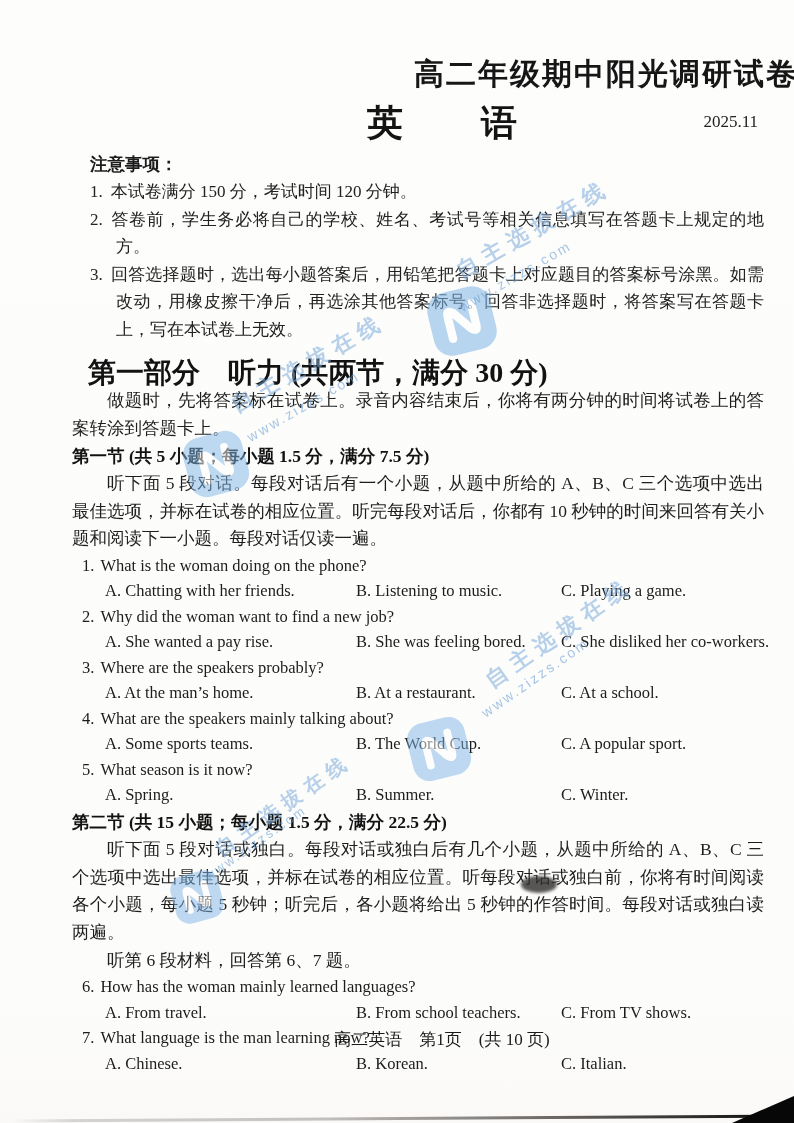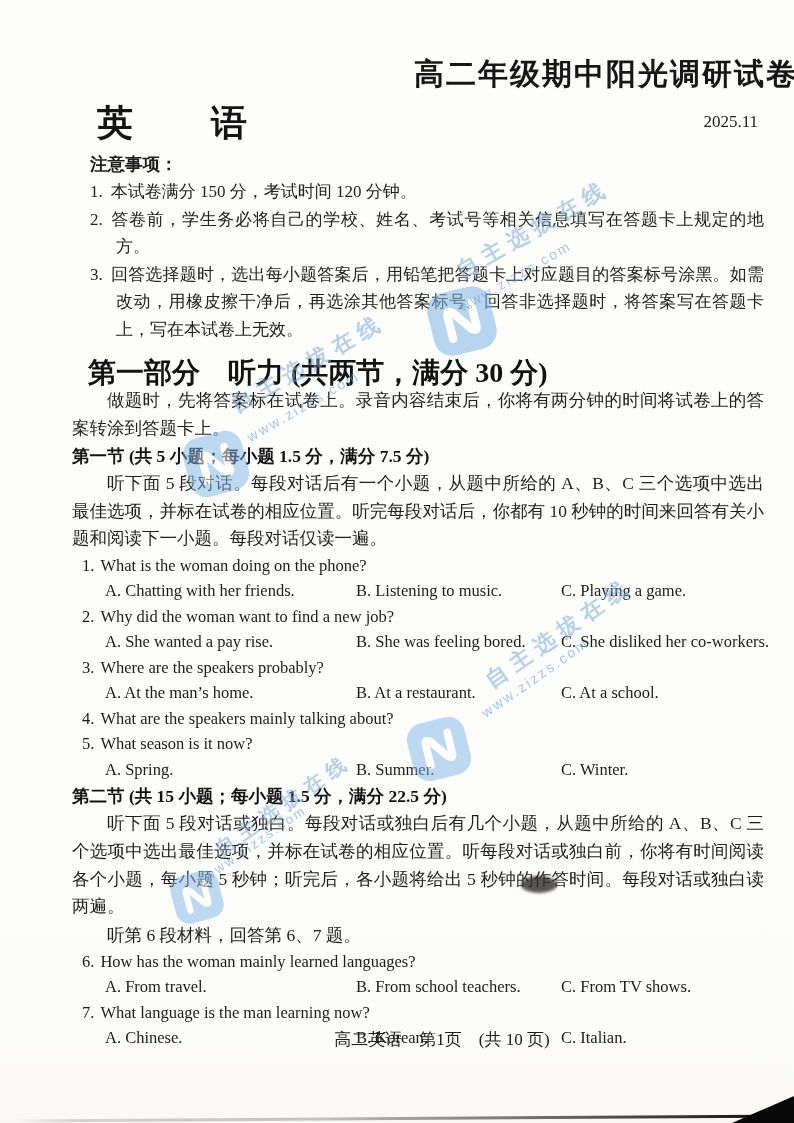--- a/index.html
+++ b/index.html
@@ -12,21 +12,21 @@
     overflow:hidden;
   }
   .content{padding:0 30px 0 72px;position:relative;z-index:1;}
 
   .title{
     font-size:30px;font-weight:bold;text-align:right;
     margin:54px 0 0;letter-spacing:2px;line-height:1.3;
     position:relative;left:34px;color:#161616;
   }
   .subject-line{
-    font-size:36px;font-weight:bold;letter-spacing:2px;
+    text-align:center;font-size:36px;font-weight:bold;letter-spacing:2px;
     margin-top:8px;line-height:1.25;position:relative;left:25px;color:#141414;
   }
   .exam-date{
     position:absolute;right:36px;top:112px;font-size:17px;color:#222;z-index:1;
   }
 
   .notice{margin-left:18px;margin-top:4px;}
   .notice-h{font-weight:bold;font-size:17.5px;margin:6px 0 2px;}
   .notice-item{
     font-size:17px;line-height:27.5px;text-align:justify;
@@ -168,20 +168,25 @@
       <div class="q-line"><span class="q-num">3.</span><span>Where are the speakers probably?</span></div>
       <div class="opts">
         <span class="opt">A. At the man’s home.</span>
         <span class="opt">B. At a restaurant.</span>
         <span class="opt">C. At a school.</span>
       </div>
     </div>
 
     <div class="question">
       <div class="q-line"><span class="q-num">4.</span><span>What are the speakers mainly talking about?</span></div>
+      <div class="opts">
+        <span class="opt">A. Some sports teams.</span>
+        <span class="opt">B. The World Cup.</span>
+        <span class="opt">C. A popular sport.</span>
+      </div>
     </div>
 
     <div class="question">
       <div class="q-line"><span class="q-num">5.</span><span>What season is it now?</span></div>
       <div class="opts">
         <span class="opt">A. Spring.</span>
         <span class="opt">B. Summer.</span>
         <span class="opt">C. Winter.</span>
       </div>
     </div>

